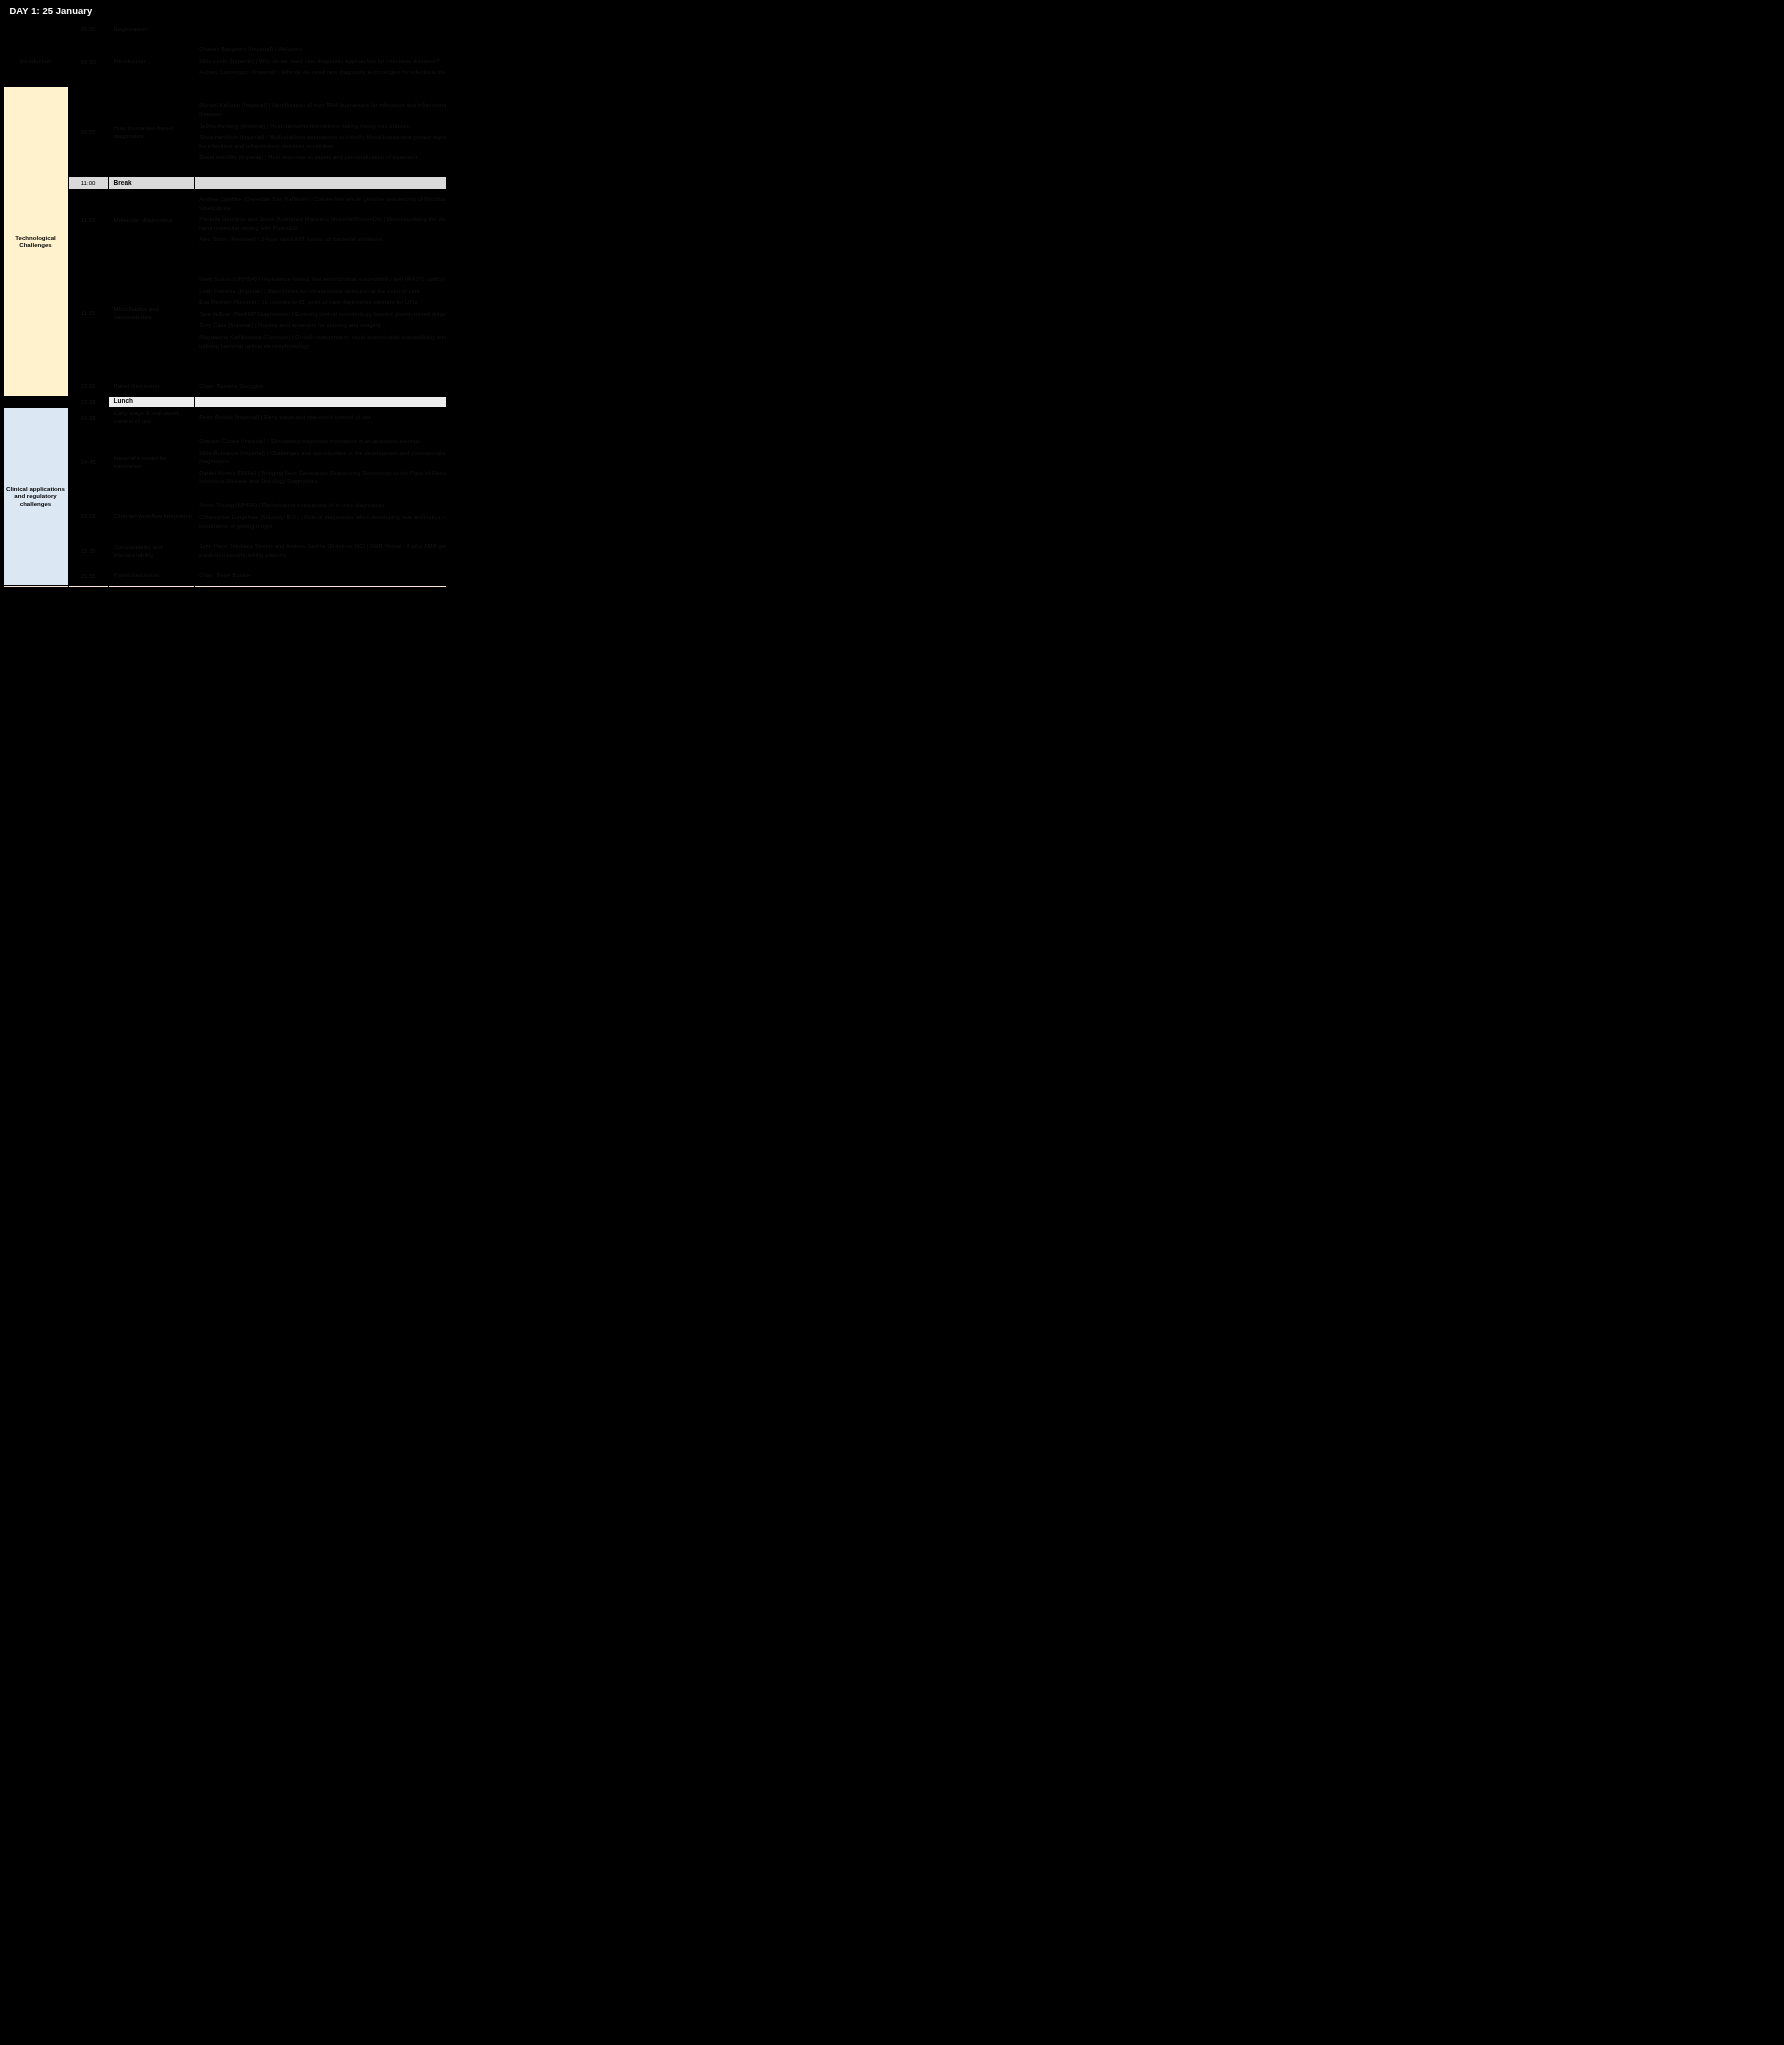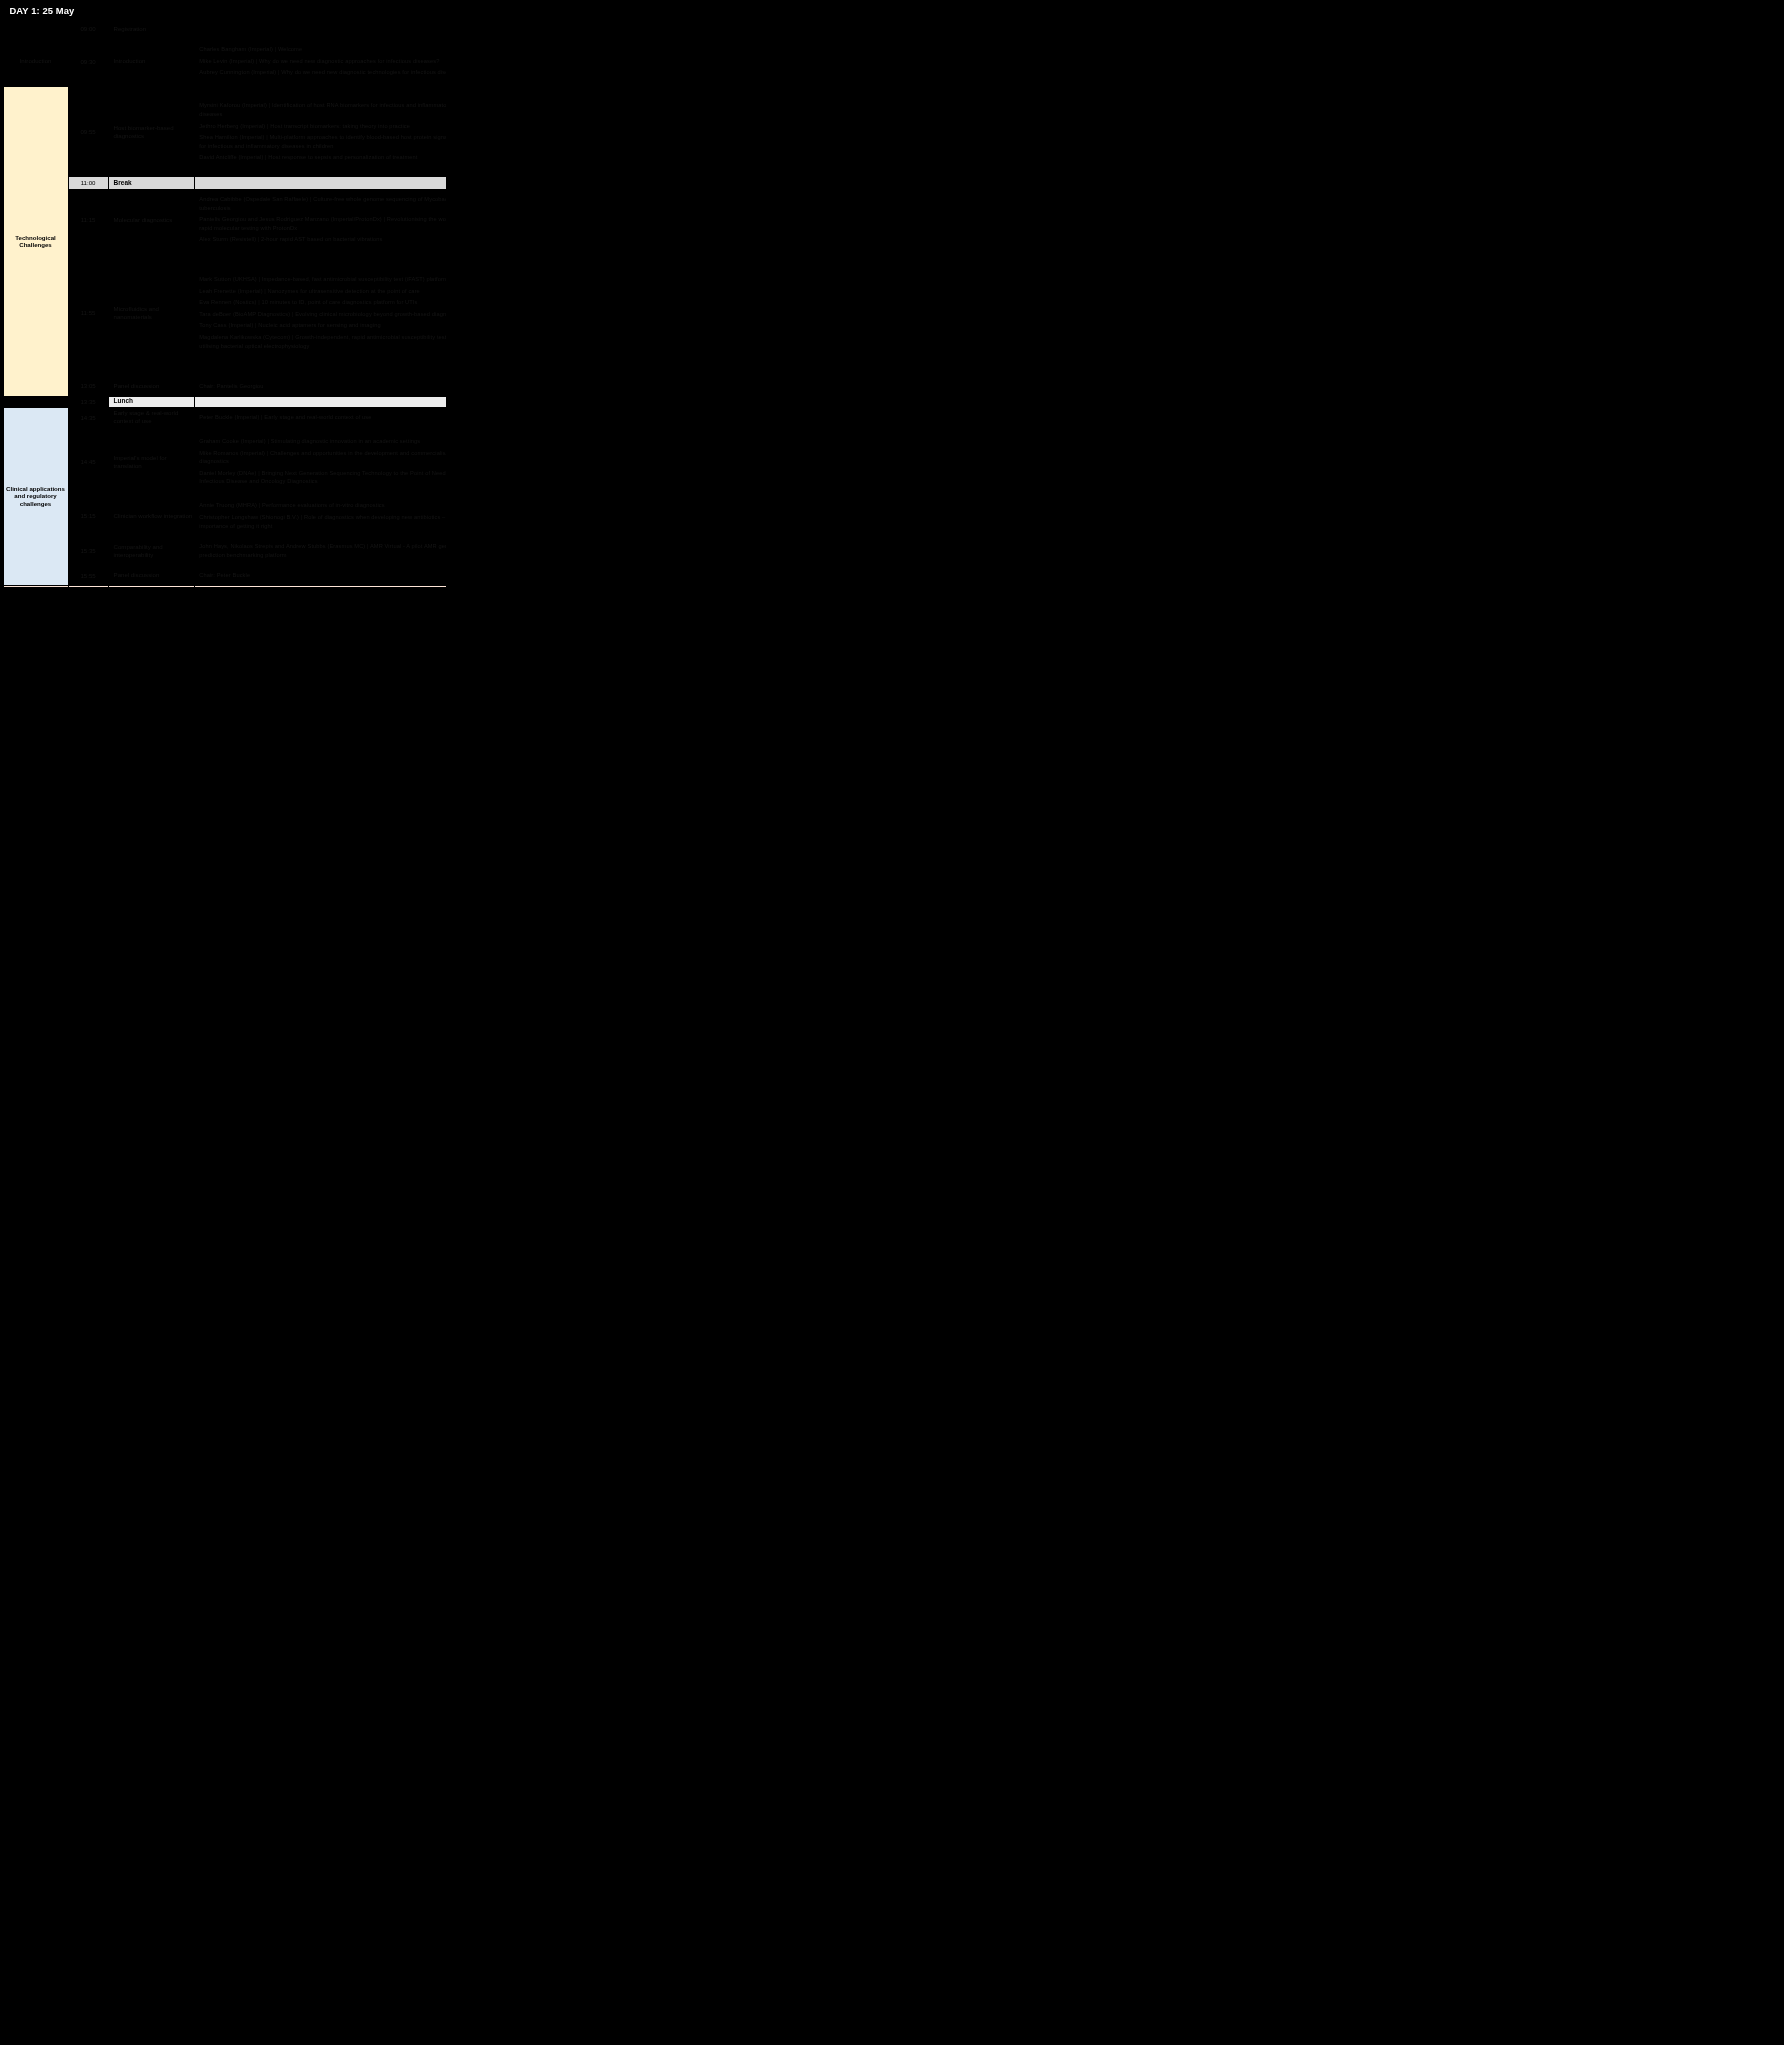--- a/index.html
+++ b/index.html
@@ -72,21 +72,21 @@
   tr.drinks-row td.time, tr.drinks-row td.stitle, tr.drinks-row td.details{
     background:#FCE4D6;color:#000;
   }
   tr.break-row td.stitle, tr.lunch-row td.stitle, tr.drinks-row td.stitle{
     font-weight:bold;font-size:6.5px;
   }
 </style>
 </head>
 <body>
 
-<h1 class="page-title">DAY 1: 25 May</h1>
+<h1 class="page-title">DAY 1: 25 January</h1>
 
 <table class="schedule">
   <tbody id="schedule-body">
       <tr style="height: 13.5px;">
         <td class="cat black" rowspan="1" style="background: rgb(0, 0, 0);"></td>
         <td class="time">09:00</td>
         <td class="stitle">Registration</td>
         <td class="details"></td>
       </tr>
       <tr style="height: 51px;">

